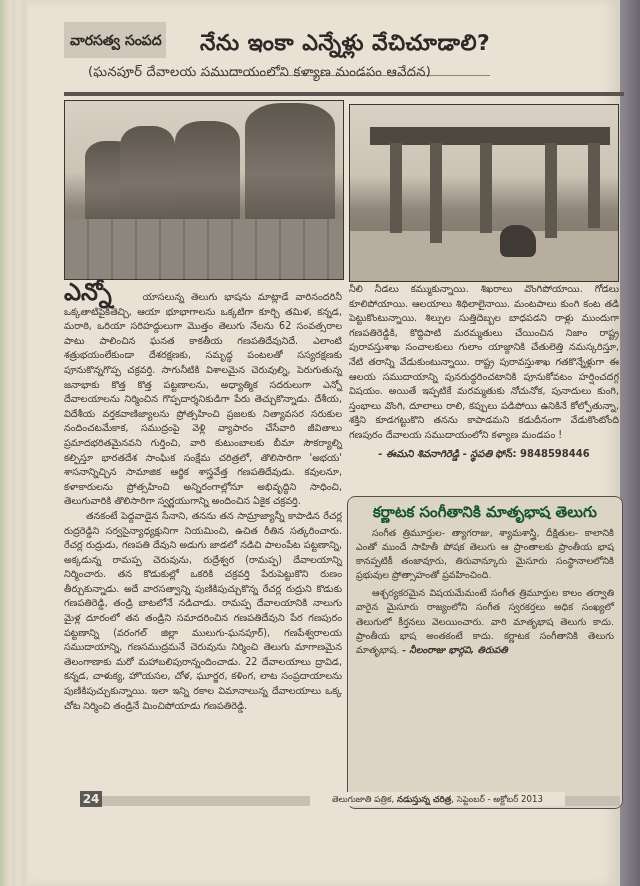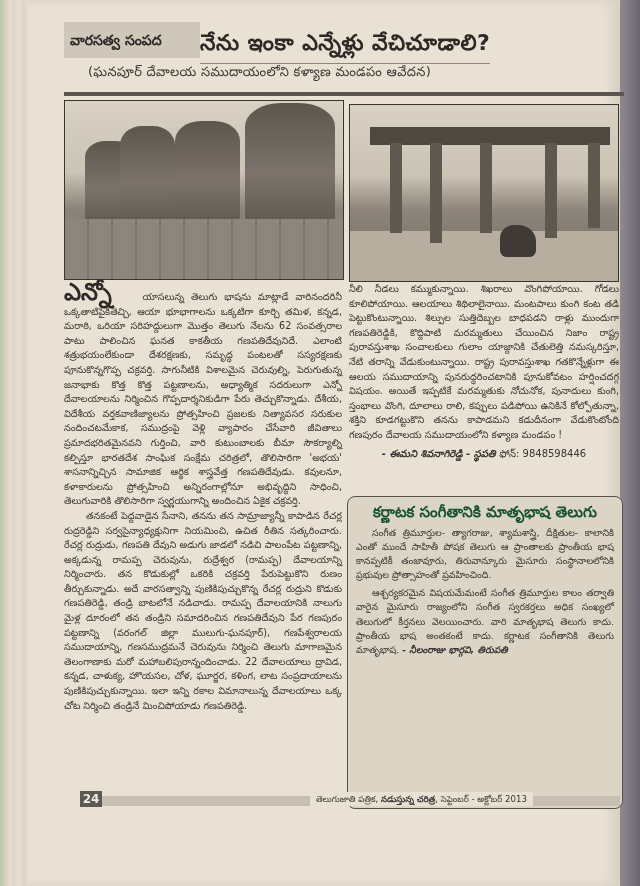--- a/index.html
+++ b/index.html
@@ -15,29 +15,29 @@
   .page {
     position:absolute; left:28px; top:0; width:592px; height:886px;
     background:#e9e1d3;
     box-shadow: inset -8px 0 12px rgba(0,0,0,0.08);
   }
   .right-shadow {
     position:absolute; left:620px; top:0; width:20px; height:886px;
     background:linear-gradient(90deg,#8f8a8e,#6a6670);
   }
   .section-tag {
-    position:absolute; left:64px; top:22px; width:136px; height:36px;
+    position:absolute; left:64px; top:22px; width:102px; height:36px;
     background:#cfc7b9;
     display:flex; align-items:flex-end; padding:0 0 6px 6px; box-sizing:border-box;
     font-weight:bold; font-size:14px; color:#2c2826;
   }
   .title {
     position:absolute; left:200px; top:30px; font-size:22px; font-weight:bold;
     color:#2d2927; letter-spacing:0.5px; white-space:nowrap;
-    border-bottom:1px solid #8d8578; padding-bottom:2px;
+    border-bottom:1px solid #8d8578; padding-bottom:14px;
   }
   .subtitle {
     position:absolute; left:88px; top:64px; font-size:13px; color:#3a3533;
     white-space:nowrap; letter-spacing:0.3px;
   }
   .sub-rule { position:absolute; left:64px; top:92px; width:560px; height:4px; background:#5a5550; }
   .photo {
     position:absolute; border:1.5px solid #3a3632; overflow:hidden;
     background:linear-gradient(180deg,#d8d1c4 0%,#cbc3b4 40%,#8d857a 60%,#6f685e 100%);
   }
@@ -50,39 +50,39 @@
   .ground { position:absolute; left:0; right:0; bottom:0; height:50px; background:#b7ae9f; }
   .nandi { position:absolute; width:36px; height:32px; background:#3f3a35; border-radius:40% 50% 20% 20%; }
 
   .col { position:absolute; font-size:9.6px; line-height:14.6px; color:#3a3532; text-align:justify; }
   .col-left { left:64px; top:282px; width:278px; }
   .col-right { left:349px; top:282px; width:270px; }
   .col p { margin:0; text-indent:0; }
   .dropcap { font-size:24px; font-weight:bold; line-height:20px; margin-right:24px; color:#2d2927; }
   .indent { text-indent:22px !important; }
   .byline { text-align:center; font-weight:bold; font-style:italic; margin-top:4px; font-size:10px; }
-  .byline .phone { font-weight:normal; font-style:normal; }
+  .byline .phone { font-weight:bold; font-style:normal; }
 
   .box {
     position:absolute; left:347px; top:496px; width:258px; height:303px;
     border:1.5px solid #55504b; border-radius:8px; background:#dcd4c5;
     padding:4px 8px; box-sizing:content-box;
   }
   .box-title { text-align:center; font-weight:bold; font-size:15px; color:#14532d; margin:2px 0 2px; }
   .box-body { font-size:9.4px; line-height:14.1px; color:#3a3532; text-align:justify; }
   .box-body p { margin:0 0 4px; text-indent:16px; }
   .box-body .sig { font-weight:bold; font-style:italic; }
 
   .footer-bar { position:absolute; left:80px; top:796px; width:540px; height:10px; background:#c7bfb2; }
   .page-num {
     position:absolute; left:80px; top:791px; width:22px; height:16px; background:#5c5853; color:#efe9df;
     font-weight:bold; font-size:12px; text-align:center; line-height:16px;
   }
   .footer-text {
-    position:absolute; left:310px; top:792px; height:14px; padding:0 6px; background:#e9e1d3;
+    position:absolute; left:310px; top:792px; height:14px; padding:0 22px; background:#e9e1d3;
     font-size:8.6px; color:#3a3532; line-height:14px; white-space:nowrap;
   }
   .footer-text b { font-weight:bold; }
 </style>
 </head>
 <body>
 
 <div class="page-edge-left"></div>
 <div class="page"></div>
 <div class="right-shadow"></div>

